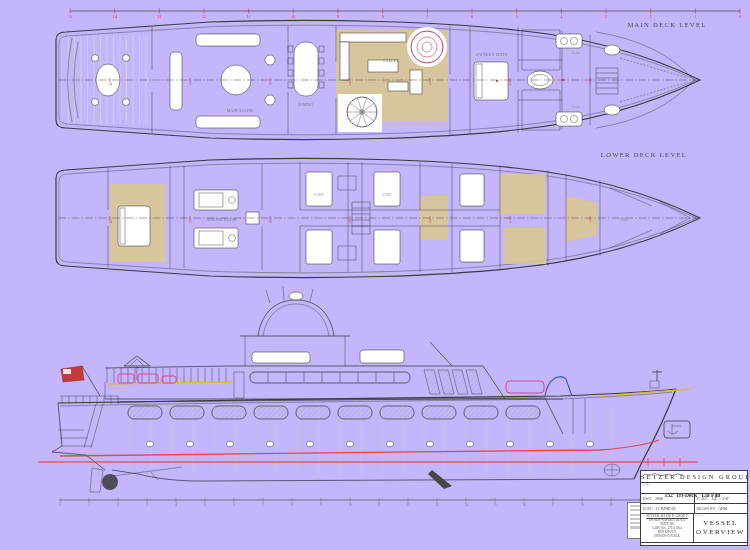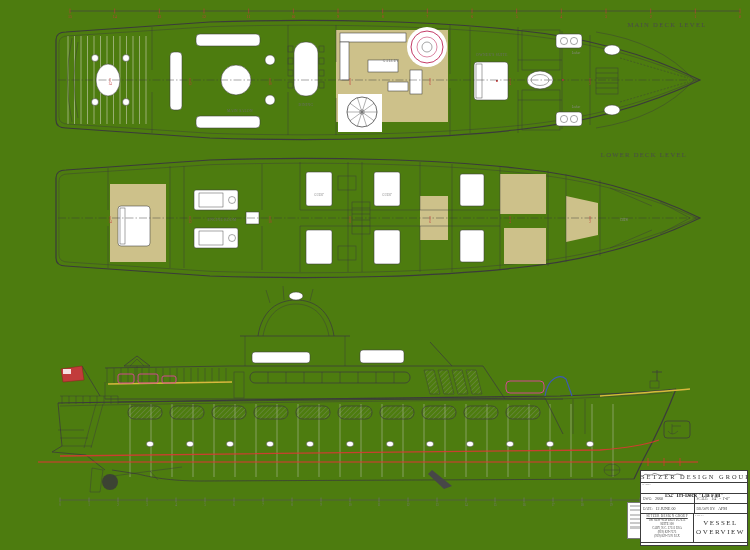--- a/index.html
+++ b/index.html
@@ -1,16 +1,16 @@
 <!DOCTYPE html>
 <html style="--ink: #3b3b3b; --red: #c23b3b; --wlred: #e03535; --tan: #d8c795; --pink: #d1498f; --yellow: #d9b83e; --blue: #3d58bb;"><head>
 <meta charset="utf-8">
 <style>
   html,body{margin:0;padding:0;background:#fbfaf6;}
-  #sheet{position:relative;width:750px;height:550px;background:#4d7c0f;overflow:hidden;
+  #sheet{position:relative;width:750px;height:550px;background:#c4b5fd;overflow:hidden;
          font-family:"Liberation Serif",serif;}
   svg{position:absolute;left:0;top:0;}
   svg text{font-family:"Liberation Serif",serif;}
   .ink{stroke:var(--ink);fill:none;stroke-width:.75;}
   .bold{stroke:var(--ink);fill:none;stroke-width:1.2;}
   .thin{stroke:var(--ink);fill:none;stroke-width:.45;}
   .furn{fill:#ffffff;stroke:var(--ink);stroke-width:.55;}
   .tanfill{fill:var(--tan);stroke:none;opacity:.92;}
   .redln{stroke:var(--wlred);fill:none;}
   .pinkln{stroke:var(--pink);fill:none;stroke-width:1;}

